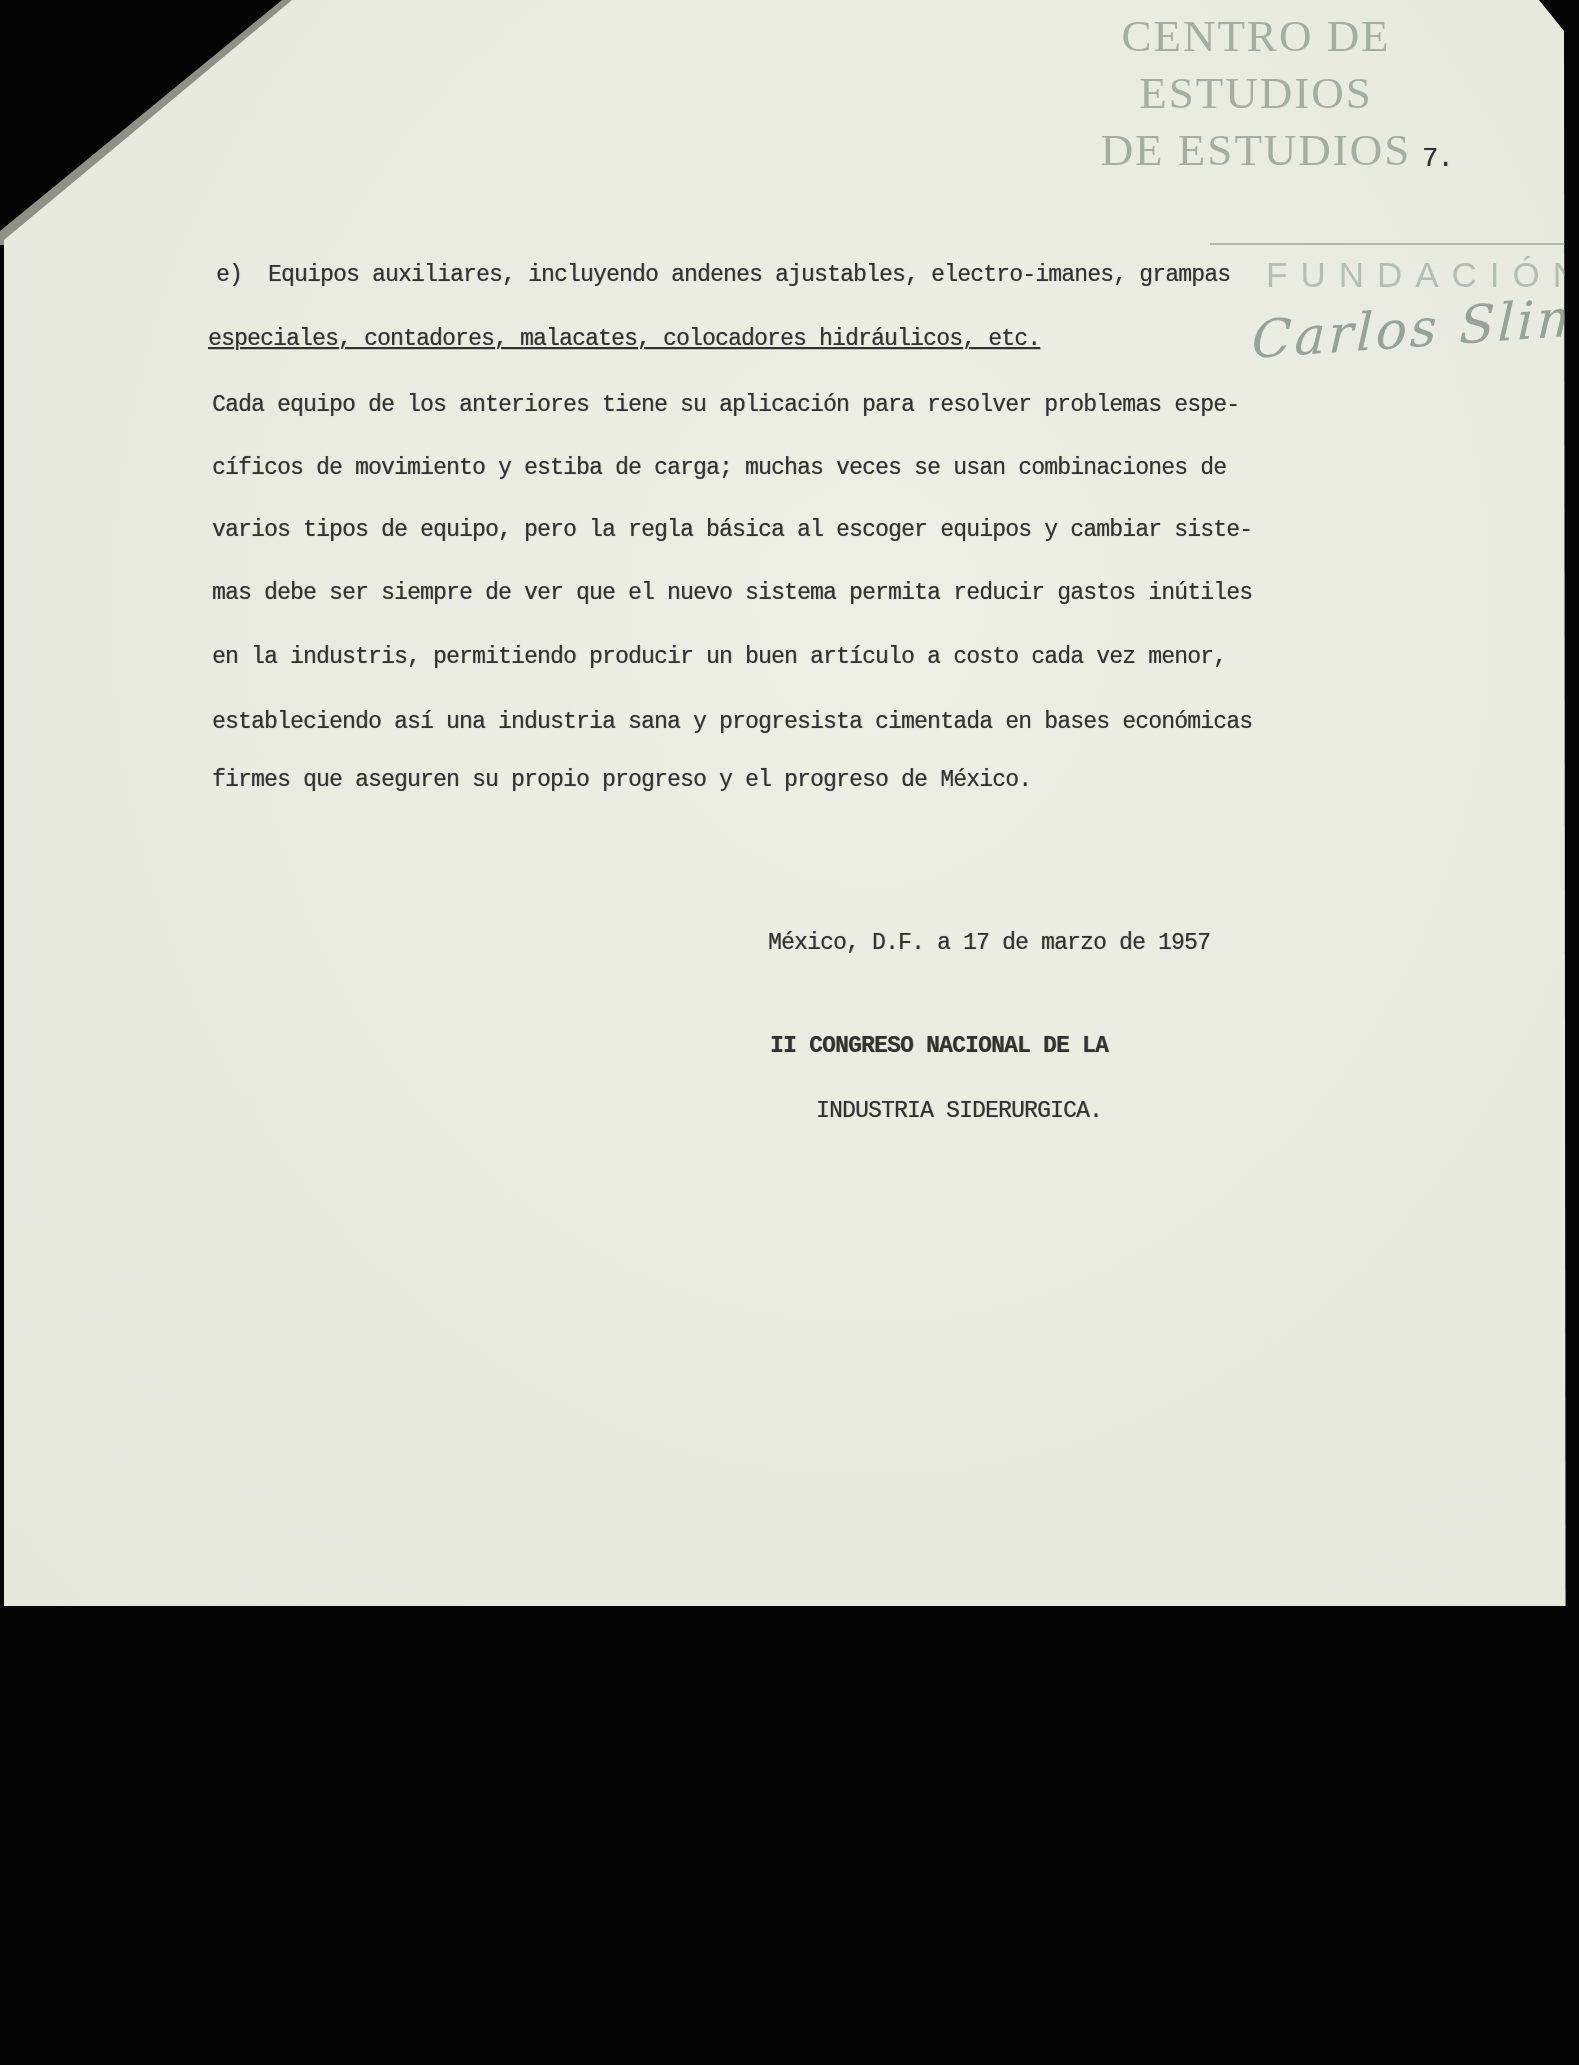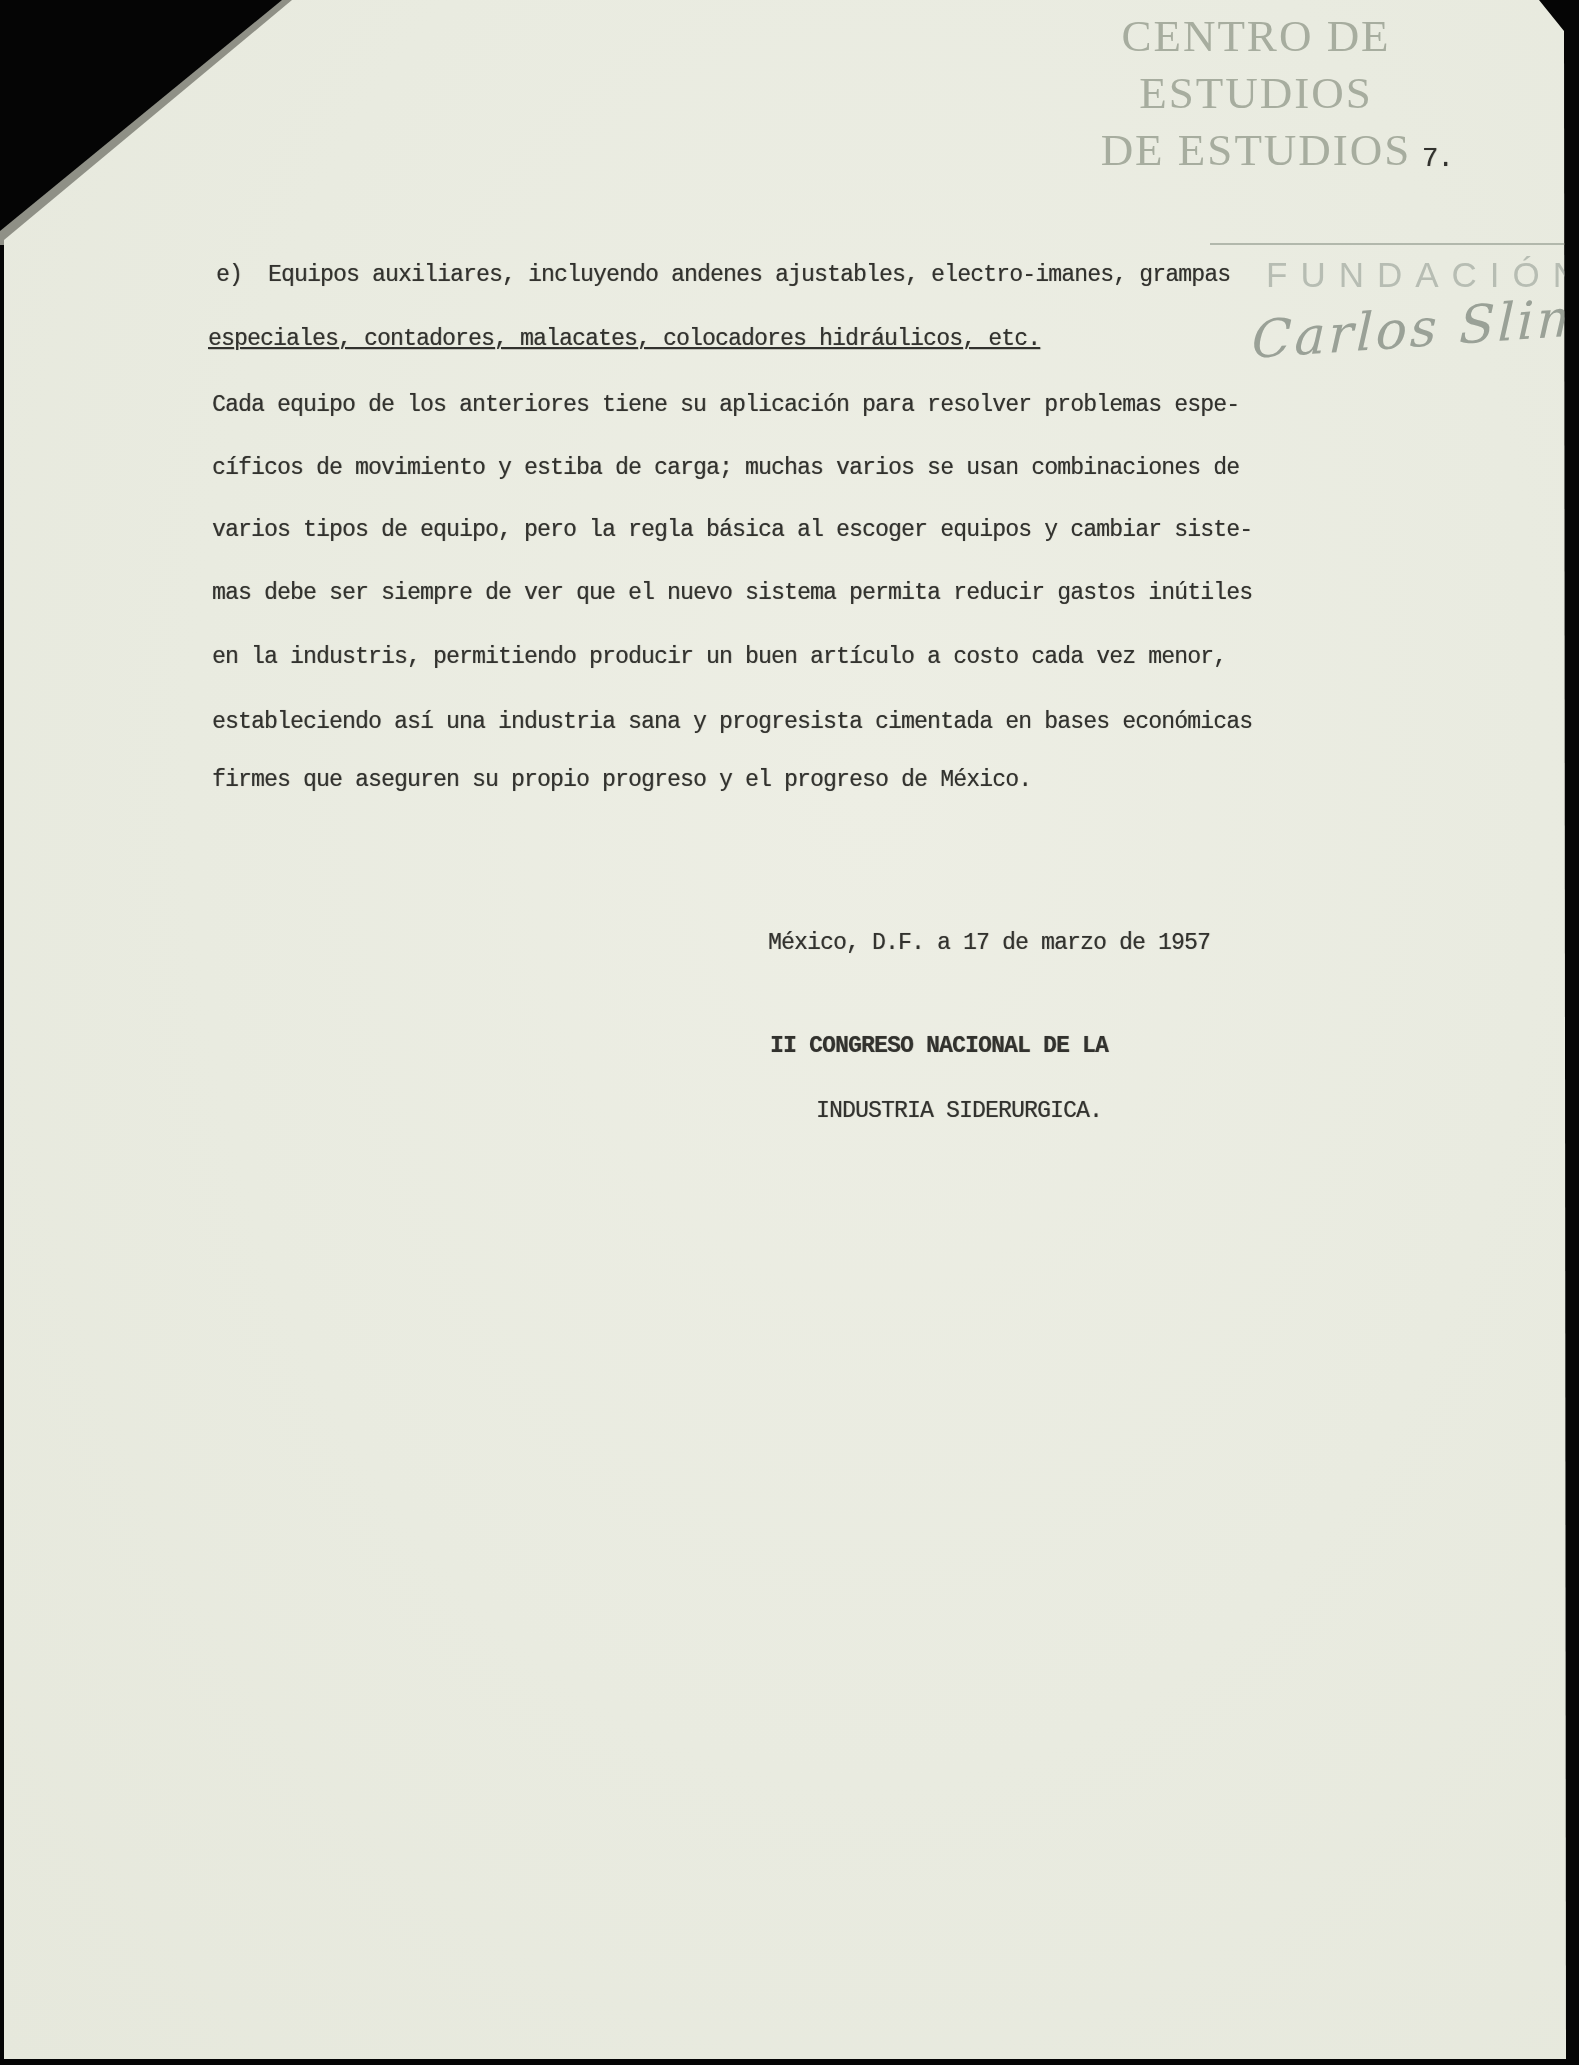--- a/index.html
+++ b/index.html
@@ -1,17 +1,17 @@
 <!DOCTYPE html>
 <html><head>
 <meta charset="utf-8">
 <style>
   html,body{margin:0;padding:0;background:#050505;}
   #stage{
-    position:relative;width:1579px;height:2065px;overflow:hidden;
+    position:relative;width:1579px;height:1606px;overflow:hidden;
     background:#050505;
     font-family:"Liberation Sans",sans-serif;
   }
   
   #glint{
     position:absolute;inset:0;
     background:#8f9086;
     clip-path:polygon(282px 0px,295px 0px,4px 245px,0px 245px,0px 231px);
   }
   
@@ -88,21 +88,21 @@
     <div class="wm-rule"></div>
     <div class="wm-foundation">FUNDACIÓN</div>
     <div class="wm-signature">Carlos Slim</div>
 
     <div class="tw" id="pageno">7.</div>
 
     <div>
       <div class="tw bl0">e)  Equipos auxiliares, incluyendo andenes ajustables, electro-imanes, grampas</div>
       <div class="tw bl1">especiales, contadores, malacates, colocadores hidráulicos, etc.</div>
       <div class="tw bl2">Cada equipo de los anteriores tiene su aplicación para resolver problemas espe-</div>
-      <div class="tw bl3">cíficos de movimiento y estiba de carga; muchas varios se usan combinaciones de</div>
+      <div class="tw bl3">cíficos de movimiento y estiba de carga; muchas veces se usan combinaciones de</div>
       <div class="tw bl4">varios tipos de equipo, pero la regla básica al escoger equipos y cambiar siste-</div>
       <div class="tw bl5">mas debe ser siempre de ver que el nuevo sistema permita reducir gastos inútiles</div>
       <div class="tw bl6">en la industris, permitiendo producir un buen artículo a costo cada vez menor,</div>
       <div class="tw bl7">estableciendo así una industria sana y progresista cimentada en bases económicas</div>
       <div class="tw bl8">firmes que aseguren su propio progreso y el progreso de México.</div>
     </div>
 
     <div class="tw" id="dateline">México, D.F. a 17 de marzo de 1957</div>
     <div class="tw" id="congress1">II CONGRESO NACIONAL DE LA</div>
     <div class="tw" id="congress2">INDUSTRIA SIDERURGICA.</div>

